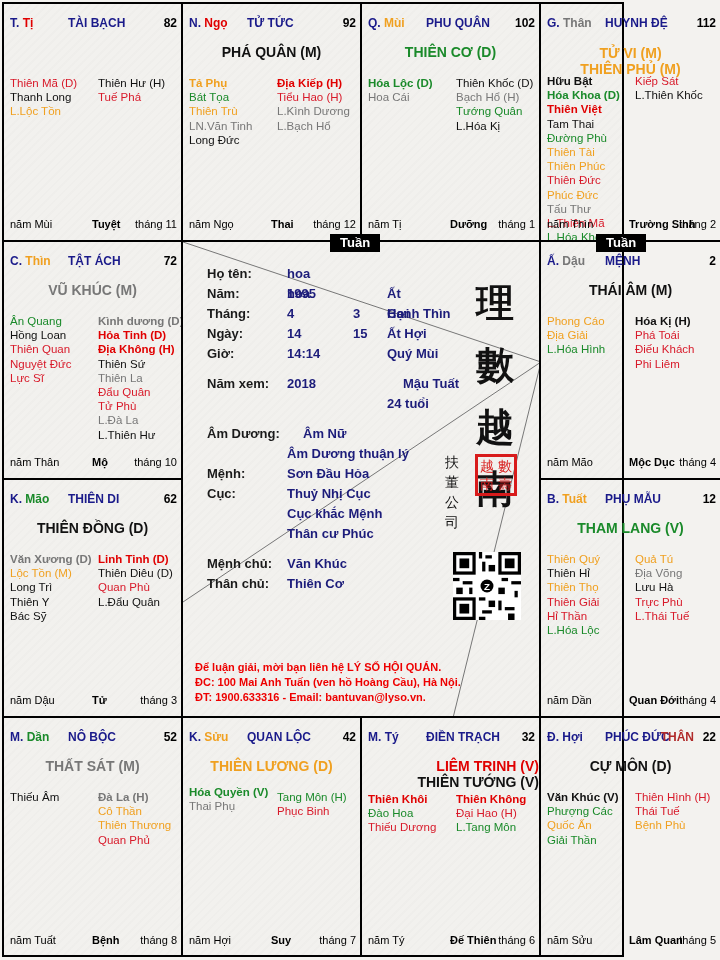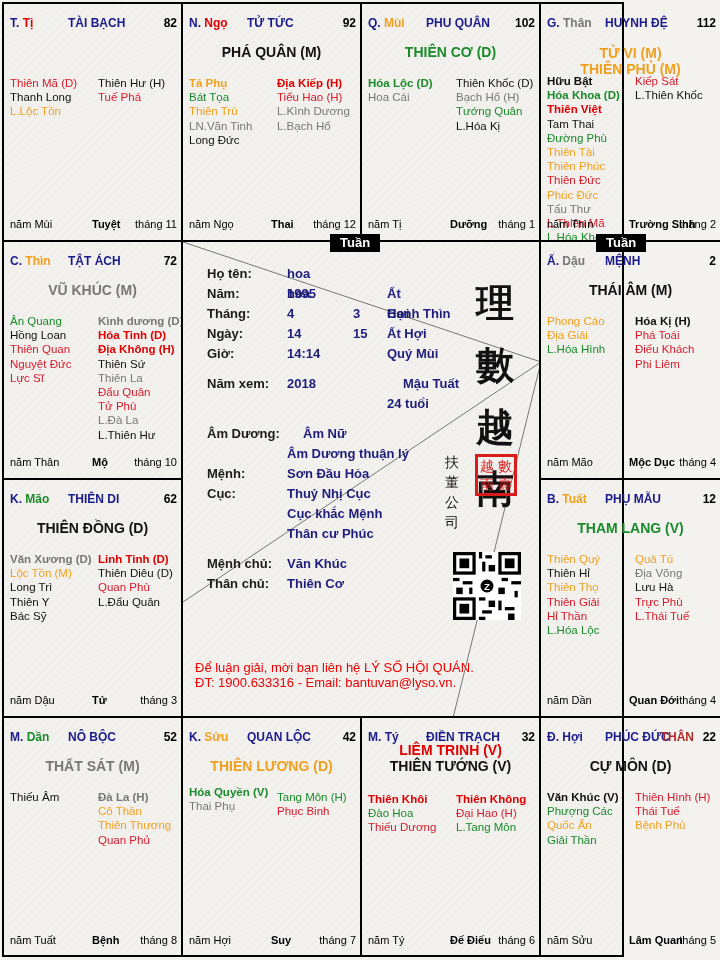--- a/index.html
+++ b/index.html
@@ -33,21 +33,21 @@
   .cell .foot .m { position: absolute; right: 0; }
   .tag {
     position: absolute; background: #000; color: #fff; font-weight: bold; font-size: 13px;
     padding: 1px 10px; z-index: 5; line-height: 16px;
   }
   #center { position: absolute; left: 181px; top: 240px; width: 356px; height: 476px; border-right: 2px solid #000; border-bottom: 2px solid #000; overflow: hidden; }
   #center svg.lines { position: absolute; left: 0; top: 0; }
   .info { position: absolute; font-size: 13px; font-weight: bold; line-height: 20px; }
   .info .lbl { color: #1a1a1a; }
   .info .val { color: #1c1c7a; }
-  .contact { position: absolute; left: 12px; top: 418px; color: #e00; font-size: 13px; font-weight: normal; line-height: 15px; }
+  .contact { position: absolute; left: 12px; top: 418px; color: #e00; font-size: 11px; font-weight: bold; line-height: 15px; }
   .calli { position: absolute; left: 282px; top: 30px; width: 60px; font-family: "DejaVu Serif", serif; font-size: 38px; font-weight: bold; color: #111; line-height: 62px; text-align: center; }
   .small-calli { position: absolute; left: 262px; top: 210px; width: 20px; font-family: "DejaVu Serif", serif; font-size: 14px; color: #111; line-height: 20px; }
   .seal { position: absolute; left: 292px; top: 212px; width: 42px; height: 42px; border: 3px solid #d81b1b; color: #d81b1b; font-family: "DejaVu Serif", serif; font-size: 14px; display: grid; grid-template-columns: 1fr 1fr; text-align: center; line-height: 18px; }
   .qr { position: absolute; left: 270px; top: 308px; width: 68px; height: 68px; background: #fff; }
 </style>
 </head>
 <body>
 
 <div id="chart">
 
@@ -324,37 +324,37 @@
         <span class="st">Suy</span>
         <span class="m">tháng 7</span>
       </div>
     </div>
   <div class="cell" id="c-ty_bottom" style="left:358px;top:714px;border-bottom:none;">
       <div class="hdr">
         <span class="can"><span>M.</span> <span style="color:#1a1a8a">Tý</span></span>
         <span class="palace">ĐIỀN TRẠCH</span>
         <span class="age">32</span>
       </div>
-      <div class="main" style="top: 24px;">
+      <div class="main" style="top: 40px; text-align: right;">
         <div style="color:#e00000">LIÊM TRINH (V)</div>
         <div style="color:#111111">THIÊN TƯỚNG (V)</div>
       </div>
       <div class="stars l" style="top: 74px;">
         <div class="b" style="color:#e00000">Thiên Khôi</div>
         <div class="" style="color:#1a8a2a">Đào Hoa</div>
         <div class="" style="color:#d81a2a">Thiếu Dương</div>
       </div>
       <div class="stars r" style="top: 74px;">
         <div class="b" style="color:#e00000">Thiên Không</div>
         <div class="" style="color:#d81a2a">Đại Hao (H)</div>
         <div class="" style="color:#1a8a2a">L.Tang Môn</div>
       </div>
       <div class="foot">
         <span class="y">năm Tý</span>
-        <span class="st">Đế Điếu</span>
+        <span class="st">Đế Thiên</span>
         <span class="m">tháng 6</span>
       </div>
     </div>
   <div class="cell" id="c-hoi" style="left:537px;top:714px;border-right:none;border-bottom:none;">
       <div class="hdr">
         <span class="can"><span>Đ.</span> <span style="color:#1a1a8a">Hợi</span></span>
         <span class="palace">PHÚC ĐỨC</span>
         <span class="than">THÂN</span>
         <span class="age">22</span>
       </div>
@@ -470,16 +470,17 @@
         <rect x="16" y="17" width="3" height="1"></rect>
           <rect x="17" y="19" width="2" height="2"></rect>
           <rect x="8" y="20" width="2" height="1"></rect>
         <circle cx="10.5" cy="10.5" r="2"></circle>
       </g>
       <text x="10.5" y="11.6" font-size="3" fill="#fff" text-anchor="middle" font-family="Liberation Sans, sans-serif" font-weight="bold">Z</text>
     </svg>
 
     <div class="contact">
       <div>Để luận giải, mời bạn liên hệ LÝ SỐ HỘI QUÁN.</div>
+      <div>ĐC: 100 Mai Anh Tuấn (ven hồ Hoàng Cầu), Hà Nội.</div>
       <div>ĐT: 1900.633316 - Email: bantuvan@lyso.vn.</div>
     </div>
   </div>
 </div>
 
 </body></html>

